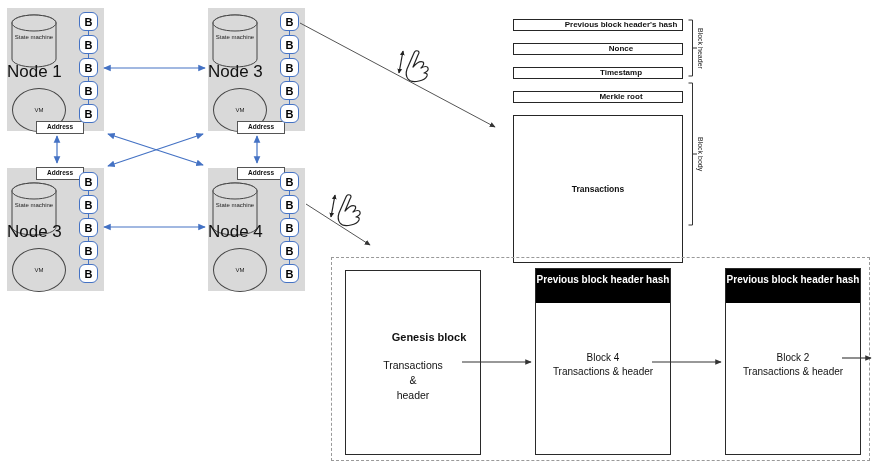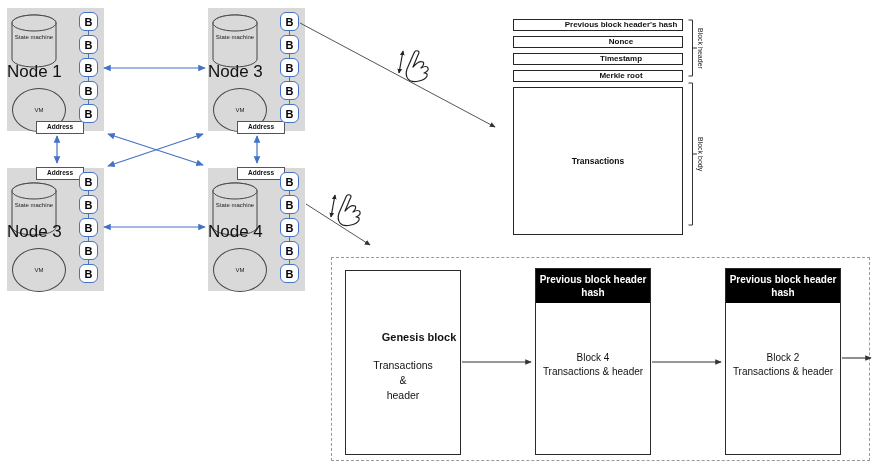--- a/index.html
+++ b/index.html
@@ -25,30 +25,30 @@
   .bblock { position:absolute; left:72px; width:19px; height:19px; background:#fff;
     border:1.6px solid #4472c4; border-radius:6px; box-sizing:border-box;
     display:flex; align-items:center; justify-content:center;
     font-size:11px; font-weight:bold; color:#000; }
   .b1{top:4px} .b2{top:27px} .b3{top:50px} .b4{top:73px} .b5{top:96px}
   
   #overlay { position:absolute; left:0; top:0; width:878px; height:466px; pointer-events:none; }
   
   #block-structure { position:absolute; left:513px; top:19px; width:170px; }
   .hdr-row { box-sizing:border-box; width:170px; height:12px; border:1px solid #262626;
-    margin-bottom:5px; font-size:8px; font-weight:600; text-align:center; line-height:10px; color:#111; background:#fff;padding-left:46px; }
+    margin-bottom:12px; font-size:8px; font-weight:600; text-align:center; line-height:10px; color:#111; background:#fff;padding-left:46px; }
   .body-box { box-sizing:border-box; width:170px; height:148px; border:1px solid #262626; margin-top:2px;
     display:flex; align-items:center; justify-content:center; font-size:8.5px; font-weight:600; color:#111; background:#fff; }
   .bracket { position:absolute; }
   .vlabel { position:absolute; writing-mode:vertical-rl; font-size:7px; color:#222;
     display:flex; align-items:center; justify-content:center; text-align:center; }
   
   #chain-container { position:absolute; left:331px; top:257px; width:539px; height:204px;
     border:1.5px dashed #999; box-sizing:border-box; }
-  .chain-box { position:absolute; width:116px; background:#fff; border:1px solid #2a2a2a; box-sizing:border-box; }
+  .chain-box { position:absolute; width:136px; background:#fff; border:1px solid #2a2a2a; box-sizing:border-box; }
   #genesis-box { left:345px; top:270px; height:185px; }
   .gen-title { position:absolute; top:60px; left:16px; width:100%; text-align:center; font-size:11px; font-weight:bold; }
   .gen-line { position:absolute; left:0; width:100%; text-align:center; font-size:10.5px; }
   .chain-hdr { position:absolute; left:0; top:0; width:100%; height:34px; background:#000; color:#fff;
     font-size:10px; font-weight:bold; text-align:center; line-height:13px; padding-top:4px; box-sizing:border-box; }
   .chain-body-text { position:absolute; top:82px; left:0; width:100%; text-align:center;
     font-size:10px; line-height:14px; color:#111; }
   .chain-body-text .t1 { font-weight:400; }
   
   .hand { position:absolute; width:48px; height:48px; }

